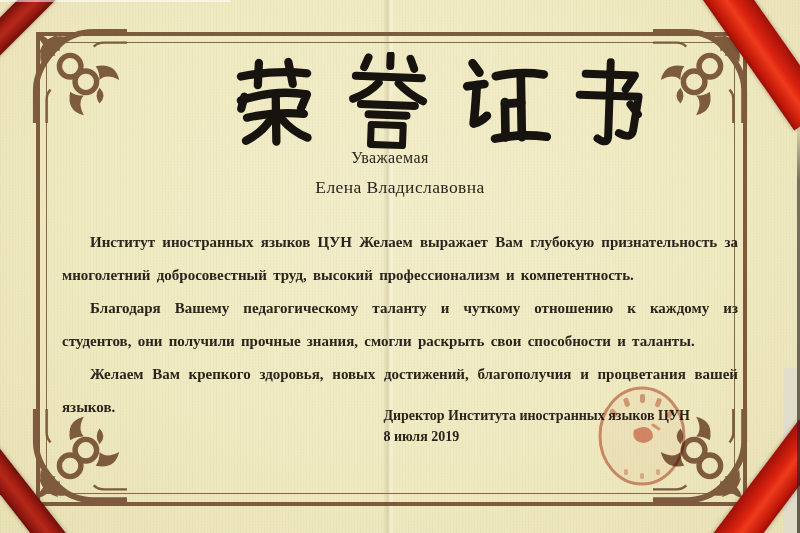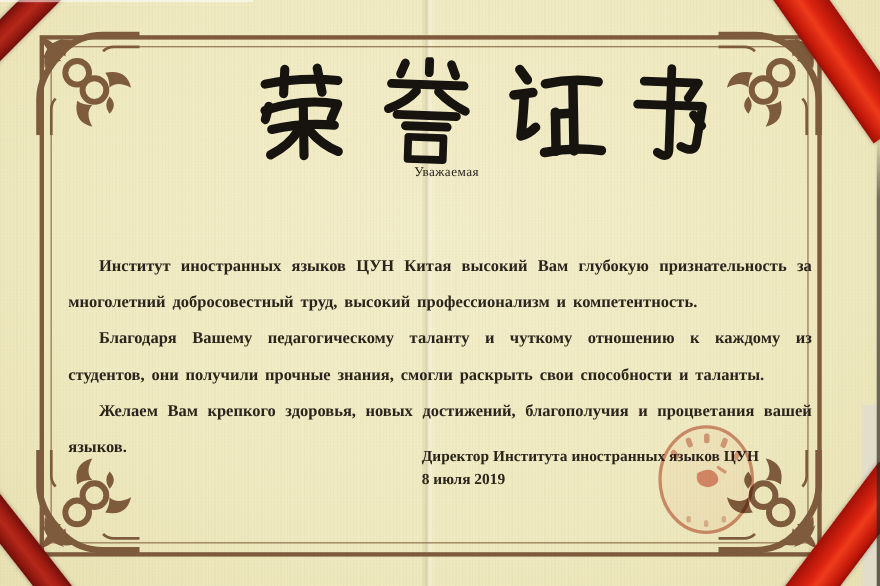--- a/index.html
+++ b/index.html
@@ -37,22 +37,22 @@
   .edge-light{position:absolute;right:2px;top:368px;width:14px;height:165px;background:rgba(223,220,208,.8);z-index:1;}
   .edge-dark{position:absolute;right:0;top:118px;width:3px;height:415px;z-index:5;
     background:linear-gradient(to bottom, rgba(40,35,30,0), rgba(40,35,30,.6) 15%, rgba(40,35,30,.7));}
   .edge-top{position:absolute;left:0;top:0;width:230px;height:2px;background:rgba(255,255,255,.55);z-index:5;}
   
   .title-row{position:absolute;left:0;top:52px;width:800px;display:flex;justify-content:center;
     align-items:center;gap:17px;transform:translateX(42px);}
   .title-row svg{display:block;}
   .cal{stroke:#17130f;fill:none;stroke-linecap:round;stroke-linejoin:round;}
   
-  .salutation{position:absolute;left:16px;top:149px;width:780px;text-align:center;
-    font-size:12px;color:#2b241c;letter-spacing:.4px;}
+  .salutation{position:absolute;left:0;top:149px;width:780px;text-align:center;
+    font-size:16px;color:#2b241c;letter-spacing:.4px;}
   .recipient{position:absolute;left:0;top:177px;width:800px;text-align:center;
     font-size:17.5px;color:#2b241c;letter-spacing:.4px;}
   
   .body-text{position:absolute;left:62px;top:226px;width:676px;color:#2b241c;
     font-weight:bold;font-size:15px;line-height:33px;}
   .body-text p{margin:0;text-indent:28px;text-align:justify;word-spacing:2.5px;}
   
   .signature{position:absolute;right:110px;top:406px;color:#2b241c;
     font-weight:bold;font-size:14px;line-height:20.5px;z-index:2;}
   .signature .sig-name{letter-spacing:.5px;}
@@ -150,23 +150,24 @@
       <g class="cal" stroke-width="9" transform="rotate(2 50 50)">
         <path d="M19 19 H75 L65 35"></path>
         <path d="M13 43 H80 L75 82 Q73 92 59 85"></path>
         <path d="M47 5 L47 90 Q46 99 35 92"></path>
         <path d="M71 52 L80 63"></path>
       </g>
     </svg>
   </div>
 
   <div class="salutation">Уважаемая</div>
+  <div class="recipient">Елена Владиславовна</div>
 
   <div class="body-text">
-    <p>Институт иностранных языков ЦУН Китая высокий Вам глубокую признательность за многолетний добросовестный труд, высокий профессионализм и компетентность.</p>
+    <p>Институт иностранных языков ЦУН Желаем выражает Вам глубокую признательность за многолетний добросовестный труд, высокий профессионализм и компетентность.</p>
     <p>Благодаря Вашему педагогическому таланту и чуткому отношению к каждому из студентов, они получили прочные знания, смогли раскрыть свои способности и таланты.</p>
     <p>Желаем Вам крепкого здоровья, новых достижений, благополучия и процветания вашей языков.</p>
   </div>
 
   <div class="signature">
     <div class="sig-position">Директор Института иностранных языков ЦУН</div>
     <div class="sig-date">8 июля 2019</div>
   </div>
 
   <svg class="seal" viewBox="0 0 94 106">

